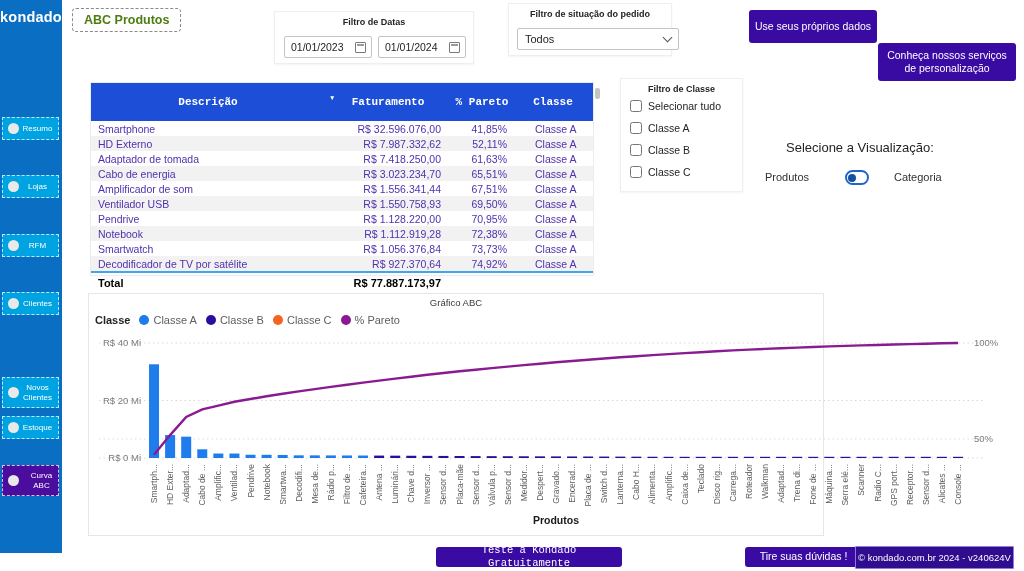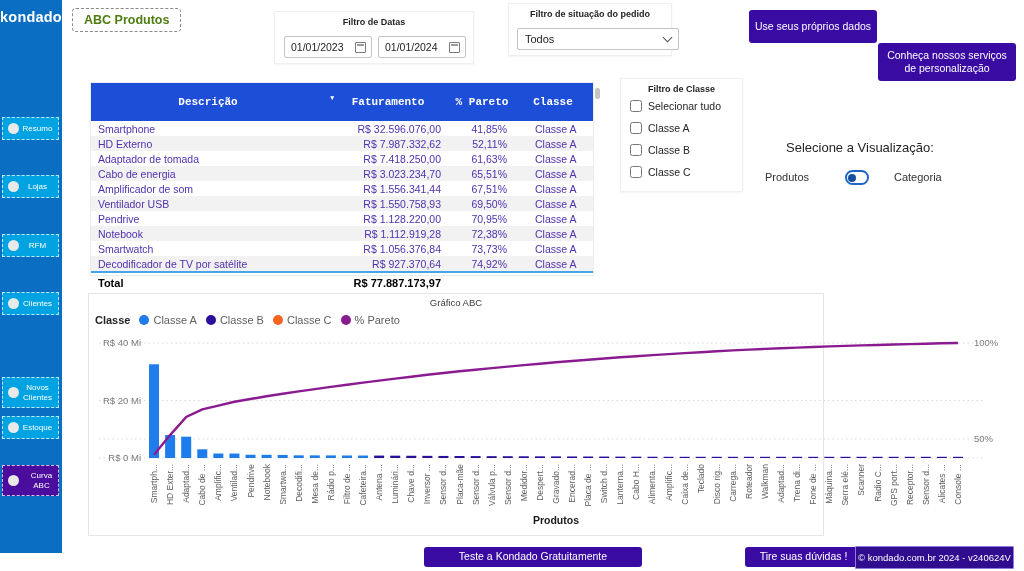--- a/index.html
+++ b/index.html
@@ -86,21 +86,21 @@
   .chart-title{position:absolute;top:3px;left:0;width:100%;text-align:center;
         font-size:9.5px;color:#3B3A39;}
   .legend{position:absolute;top:20px;left:6px;display:flex;align-items:center;gap:9px;
         font-size:11px;color:#605E5C;}
   .legend .lg-title{font-weight:bold;color:#252423;}
   .legend .entry{display:flex;align-items:center;gap:4px;}
   .legend .dot{width:10px;height:10px;border-radius:50%;}
   .chart-svg{position:absolute;left:0;top:0;}
   
   .footer-btn{position:absolute;top:547px;height:20px;}
-  .btn-trial{left:424px;width:218px;}
+  .btn-trial{left:436px;width:186px;font-family:Liberation Mono, monospace;}
   .btn-doubts{left:698px;width:117px;margin-left:47px;}
   .version-badge{position:absolute;left:855px;top:546px;width:157px;height:21px;
         background:#300D8E;border:1px solid #8F7BE0;color:#fff;font-size:9.5px;
         display:flex;align-items:center;justify-content:center;border-radius:1px;cursor:pointer;}
 </style>
 </head>
 <body>
 
 <div class="sidebar">
   <div class="logo">kondado</div>

